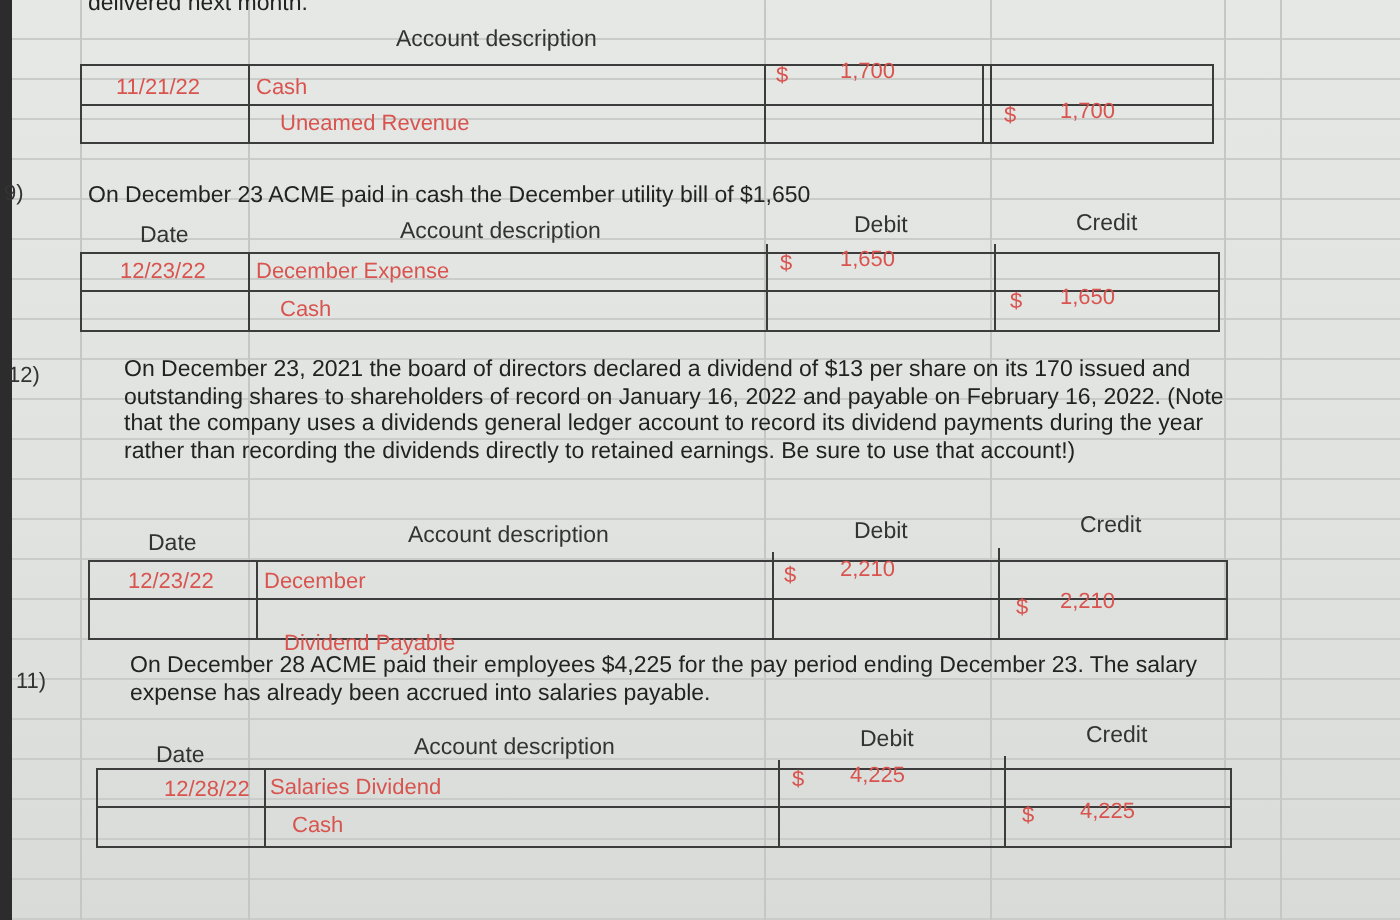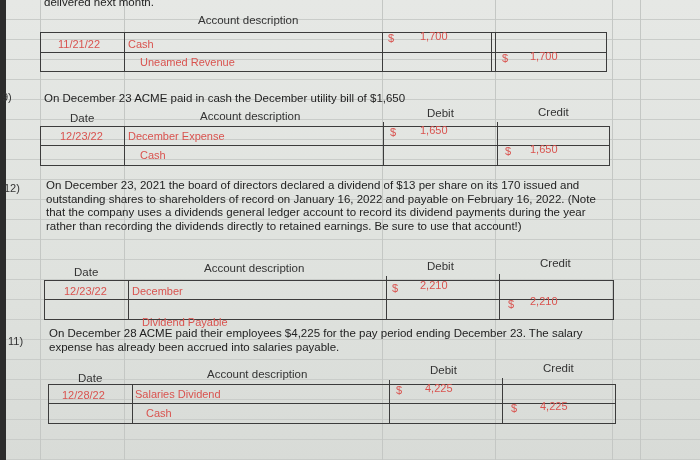--- a/index.html
+++ b/index.html
@@ -19,21 +19,21 @@
   .left-edge { position: absolute; left: 0; top: 0; width: 6px; height: 460px; background: #2c2c2c; }
   .abs { position: absolute; white-space: nowrap; }
   .num { font-size: 11px; color: #333; }
   .q { font-size: 11.5px; color: #222; line-height: 13.5px; }
   .hdr { font-size: 11.5px; color: #333; }
   .red { color: #d9534f; font-size: 11px; }
   .box { position: absolute; border: 1px solid #3c3c3c; box-sizing: border-box; }
   .hl { position: absolute; height: 1px; background: #3c3c3c; }
   .vl { position: absolute; width: 1px; background: #3c3c3c; }
   .amt { text-align: left; }
-  .para { position: absolute; white-space: normal; }
+  .para { position: absolute; white-space: normal; margin-left: 16px; }
 </style>
 </head>
 <body>
 
 <div class="sheet">
   <div class="vline" style="left:40px"></div>
   <div class="vline" style="left:124px"></div>
   <div class="vline" style="left:382px"></div>
   <div class="vline" style="left:495px"></div>
   <div class="vline" style="left:612px"></div>
@@ -117,20 +117,20 @@
   <div class="abs hdr" style="left:207px;top:368px">Account description</div>
   <div class="abs hdr" style="left:430px;top:364px">Debit</div>
   <div class="abs hdr" style="left:543px;top:362px">Credit</div>
 
   <div class="box" style="left:48px;top:384px;width:568px;height:40px"></div>
   <div class="hl" style="left:48px;top:403px;width:568px"></div>
   <div class="vl" style="left:132px;top:384px;height:40px"></div>
   <div class="vl" style="left:389px;top:380px;height:44px"></div>
   <div class="vl" style="left:502px;top:378px;height:46px"></div>
 
-  <div class="abs red" style="left:62px;top:389px">12/28/22</div>
+  <div class="abs red" style="left:82px;top:389px">12/28/22</div>
   <div class="abs red" style="left:135px;top:388px">Salaries Dividend</div>
   <div class="abs red" style="left:396px;top:384px">$</div>
   <div class="abs red amt" style="left:425px;top:382px;width:72px">4,225</div>
   <div class="abs red" style="left:146px;top:407px">Cash</div>
   <div class="abs red" style="left:511px;top:402px">$</div>
   <div class="abs red amt" style="left:540px;top:400px;width:72px">4,225</div>
 </div>
 
 </body></html>

